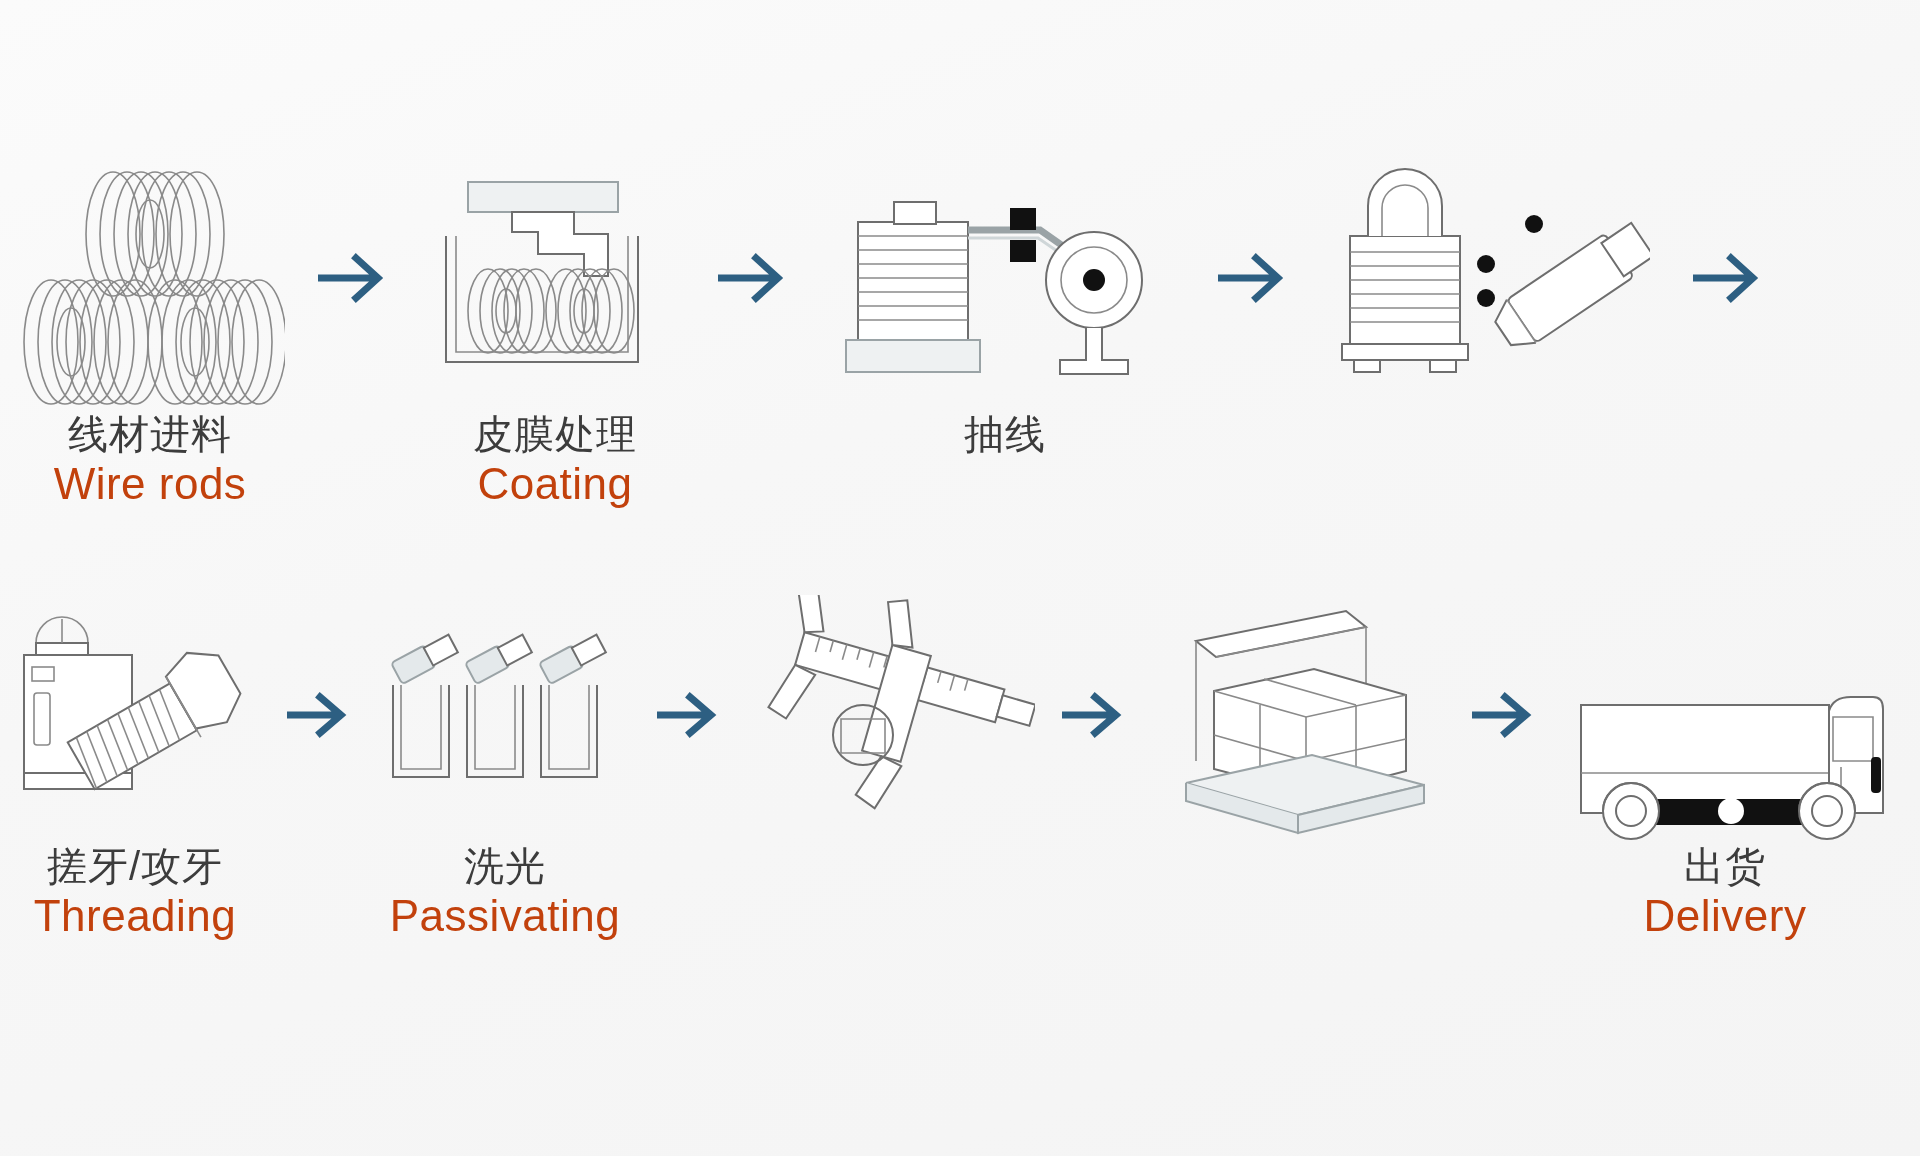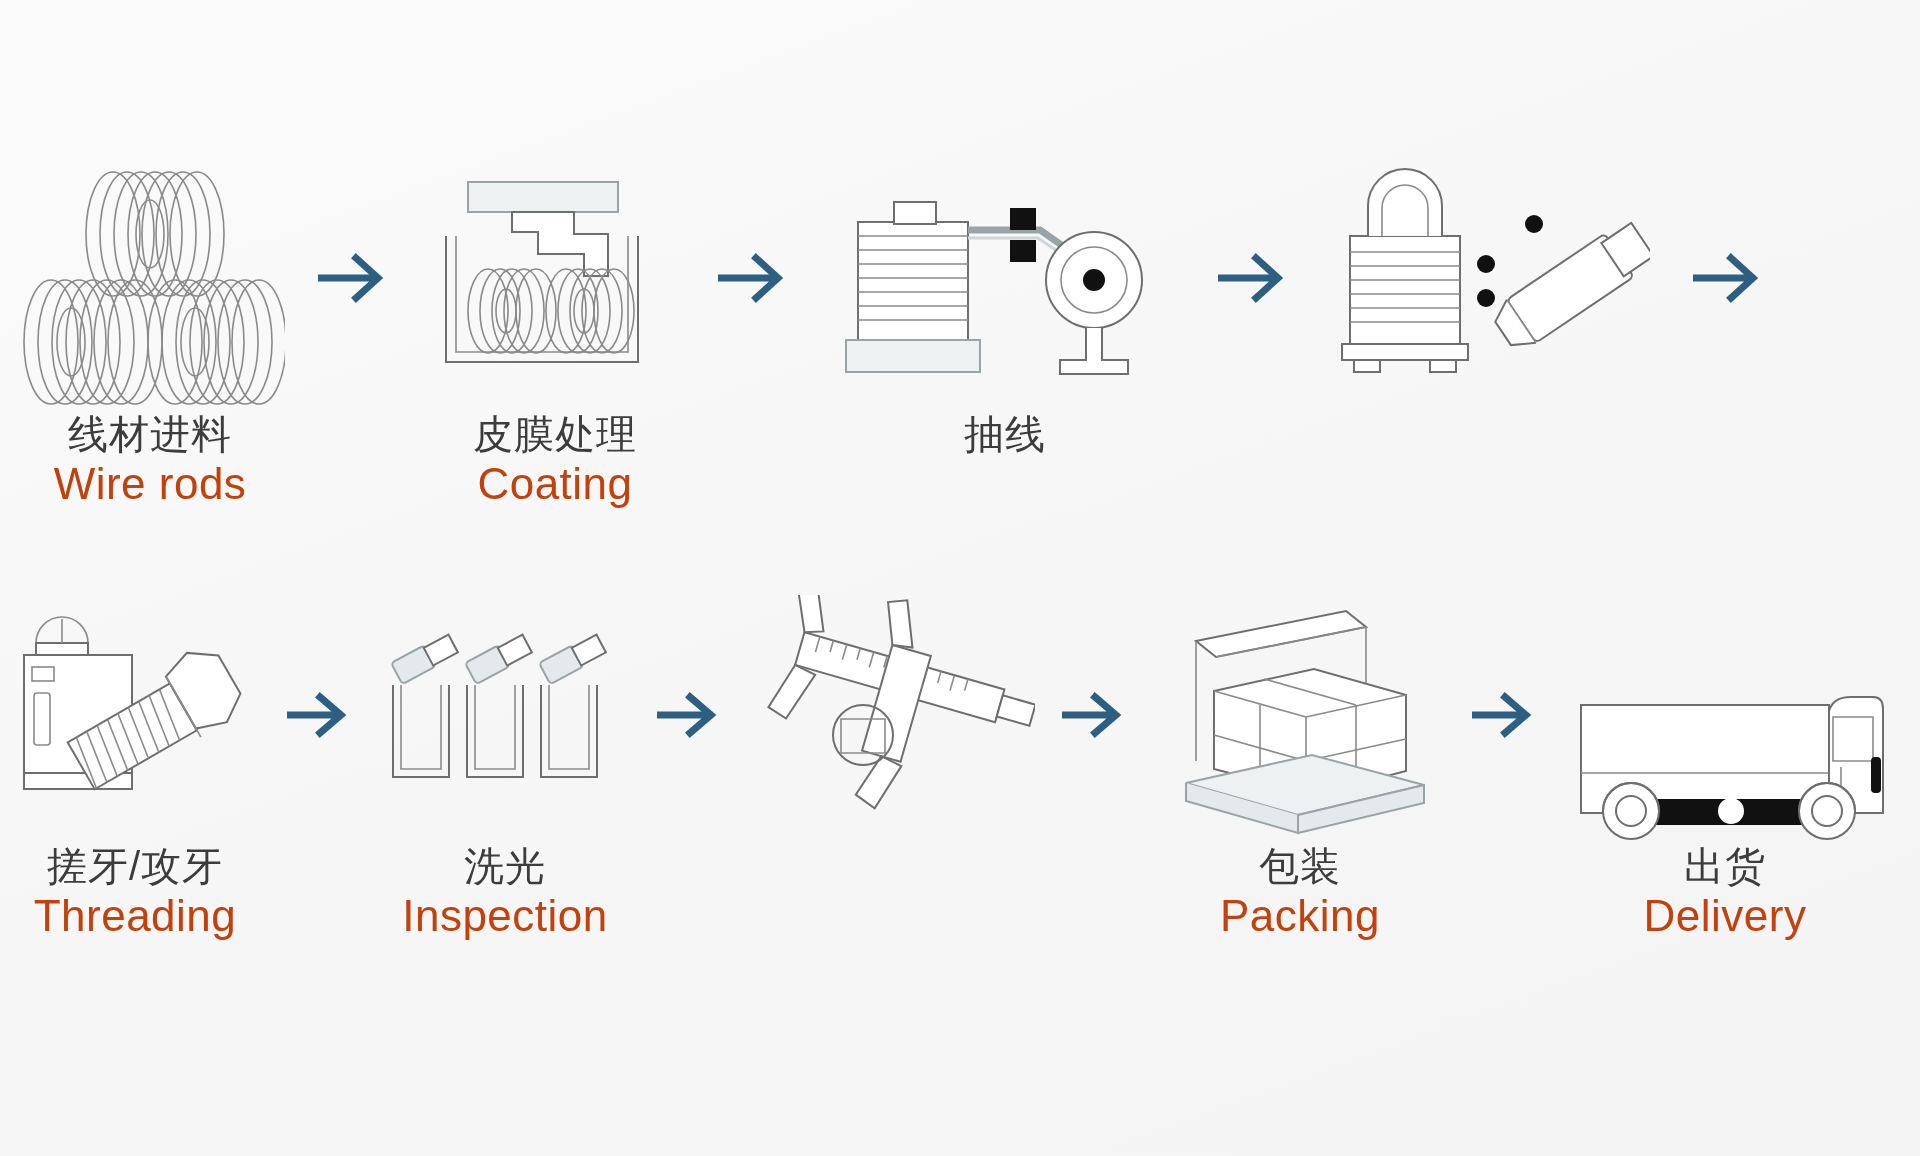--- a/index.html
+++ b/index.html
@@ -331,21 +331,21 @@
             <rect x="138" y="58" width="28" height="20" class="fillw"></rect>
           </g>
           <g transform="rotate(-28 194 86)">
             <rect x="176" y="56" width="38" height="24" rx="4" class="fillg2"></rect>
             <rect x="212" y="58" width="28" height="20" class="fillw"></rect>
           </g>
         </svg>
       </div>
       <div class="caption">
         <div class="cn">洗光</div>
-        <div class="en">Inspection</div>
+        <div class="en">Passivating</div>
       </div>
     </div>
 
     <div class="arrow" style="width:100px;height:250px;">
       <svg width="66" height="52" viewBox="0 0 66 52">
         <path d="M2 26 H50 M33 8 L54 26 L33 44" fill="none" stroke="#2d5f82" stroke-width="7" stroke-linecap="square" stroke-linejoin="miter"></path>
       </svg>
     </div>
 
     <div class="step" style="width:300px;">
@@ -407,24 +407,20 @@
           <path d="M104 84 l92 26" class="ln2"></path>
           <path d="M100 110 v80" class="ln2"></path>
           <path d="M54 140 l92 26 l100 -22" class="ln2"></path>
           <path d="M196 110 v78" class="ln2"></path>
 
           <path d="M26 188 l126 -28 l112 30 l-126 30 z" class="fillg"></path>
           <path d="M26 188 v18 l112 32 v-18" class="fillg2"></path>
           <path d="M138 220 l126 -30 v18 l-126 30 z" class="fillg2"></path>
         </svg>
       </div>
-      <div class="caption">
-        <div class="cn">包装</div>
-        <div class="en">Packing</div>
-      </div>
     </div>
 
     <div class="arrow" style="width:110px;height:250px;">
       <svg width="66" height="52" viewBox="0 0 66 52">
         <path d="M2 26 H50 M33 8 L54 26 L33 44" fill="none" stroke="#2d5f82" stroke-width="7" stroke-linecap="square" stroke-linejoin="miter"></path>
       </svg>
     </div>
 
     <div class="step" style="width:330px;">
       <div class="art" style="height:250px;">

